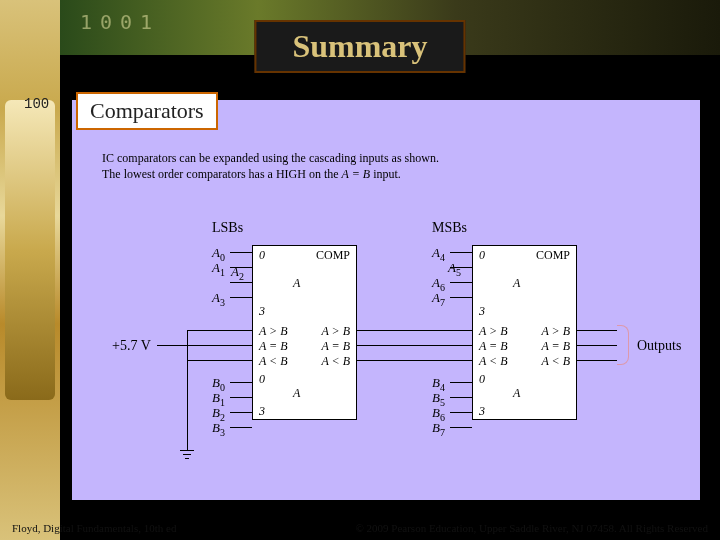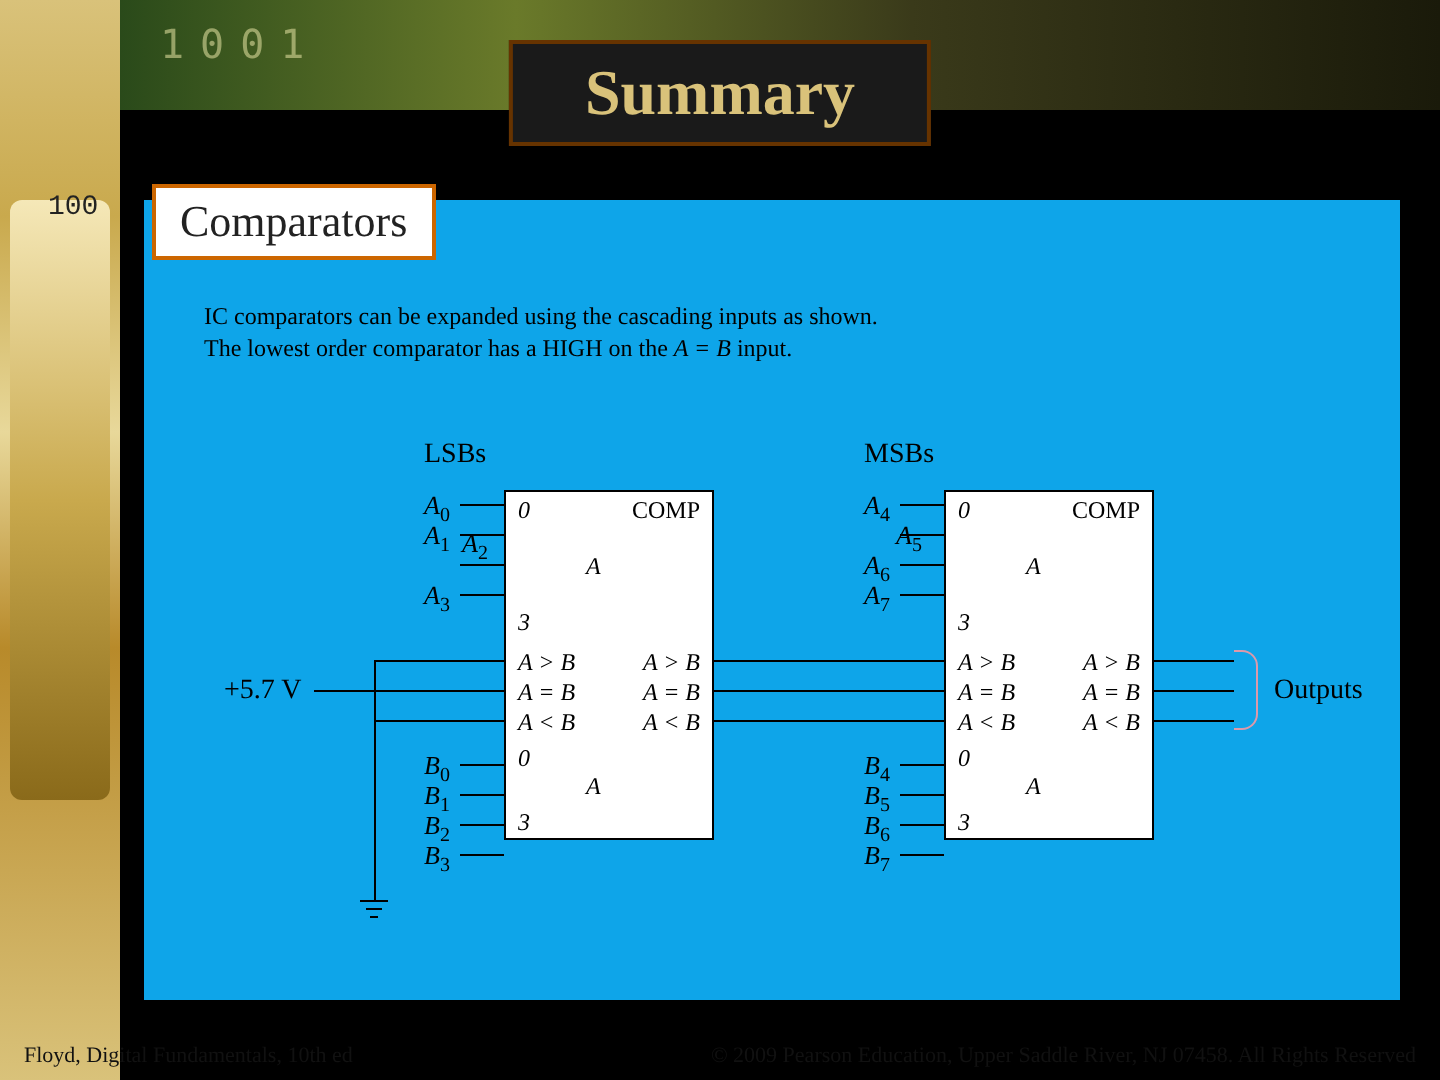--- a/index.html
+++ b/index.html
@@ -2,21 +2,21 @@
 <html><head>
 <meta charset="utf-8">
 <style>
   * { margin: 0; padding: 0; box-sizing: border-box; }
   body { width: 720px; height: 540px; font-family: "Times New Roman", serif; background: #000; position: relative; overflow: hidden; }
   .bg-strip { position: absolute; left: 0; top: 0; width: 60px; height: 540px; background: linear-gradient(180deg, #d9c27a 0%, #c9a94d 20%, #e8d89a 40%, #b88a2a 60%, #d9c27a 100%); }
   .bg-strip::before { content: ""; position: absolute; top: 100px; left: 5px; width: 50px; height: 300px; background: linear-gradient(180deg, #f5e8b8 0%, #c9a94d 50%, #8a6a1a 100%); border-radius: 6px; }
   .bg-top { position: absolute; left: 60px; top: 0; right: 0; height: 55px; background: linear-gradient(90deg, #2a4a1a 0%, #6a7a2a 30%, #3a3a1a 60%, #1a1a0a 100%); }
   .bg-top .digits { position: absolute; top: 10px; left: 20px; color: #d9d99a; font-family: monospace; font-size: 20px; letter-spacing: 8px; opacity: 0.6; }
   .title-box { position: absolute; top: 20px; left: 50%; transform: translateX(-50%); background: #1a1a1a; border: 2px solid #663300; color: #d9c27a; font-size: 32px; font-weight: bold; padding: 6px 36px; z-index: 5; font-family: "Times New Roman", serif; }
-  .content { position: absolute; left: 72px; top: 100px; right: 20px; bottom: 40px; background: #0ea5e9; }
+  .content { position: absolute; left: 72px; top: 100px; right: 20px; bottom: 40px; background: #c4b5fd; }
   .section-label { position: absolute; top: -8px; left: 4px; background: #fff; border: 2px solid #cc6600; padding: 4px 12px; font-size: 22px; color: #222; }
   .body-text { position: absolute; top: 50px; left: 30px; right: 30px; font-size: 12px; line-height: 1.35; color: #000; }
   .body-text .ital { font-style: italic; }
   .diagram { position: absolute; top: 120px; left: 30px; right: 10px; bottom: 10px; font-size: 14px; }
   .lbl { position: absolute; font-size: 14px; color: #000; }
   .comp-box { position: absolute; border: 1px solid #000; background: #fff; width: 105px; height: 175px; }
   .pin { position: absolute; font-size: 13px; font-style: italic; font-family: "Times New Roman", serif; }
   .sub { font-size: 10px; vertical-align: sub; font-style: normal; }
   .inlabel { position: absolute; font-size: 12px; font-style: italic; }
   .wire { position: absolute; background: #000; }
@@ -39,21 +39,21 @@
   <div class="digits">1001</div>
 </div>
 
 <div class="title-box">Summary</div>
 
 <div class="content">
   <div class="section-label">Comparators</div>
 
   <div class="body-text">
     <span>IC comparators can be expanded using the cascading inputs as shown.</span><br>
-    <span>The lowest order comparator has a HIGH on the </span><span class="ital">A = B</span><span> input.</span>
+    <span>The lowest order comparators has a HIGH on the </span><span class="ital">A = B</span><span> input.</span>
   </div>
 
   <div class="diagram">
     <div class="lbl" style="top:0;left:110px;">LSBs</div>
     <div class="lbl" style="top:0;left:330px;">MSBs</div>
 
     <div class="pin" style="top:25px;left:110px;"><span><i>A</i><span class="sub">0</span></span></div>
     <div class="pin" style="top:40px;left:110px;"><span><i>A</i><span class="sub">1</span></span></div>
     <div class="pin" style="top:44px;left:110px;margin-left:19px;"><span><i>A</i><span class="sub">2</span></span></div>
     <div class="pin" style="top:70px;left:110px;"><span><i>A</i><span class="sub">3</span></span></div>

